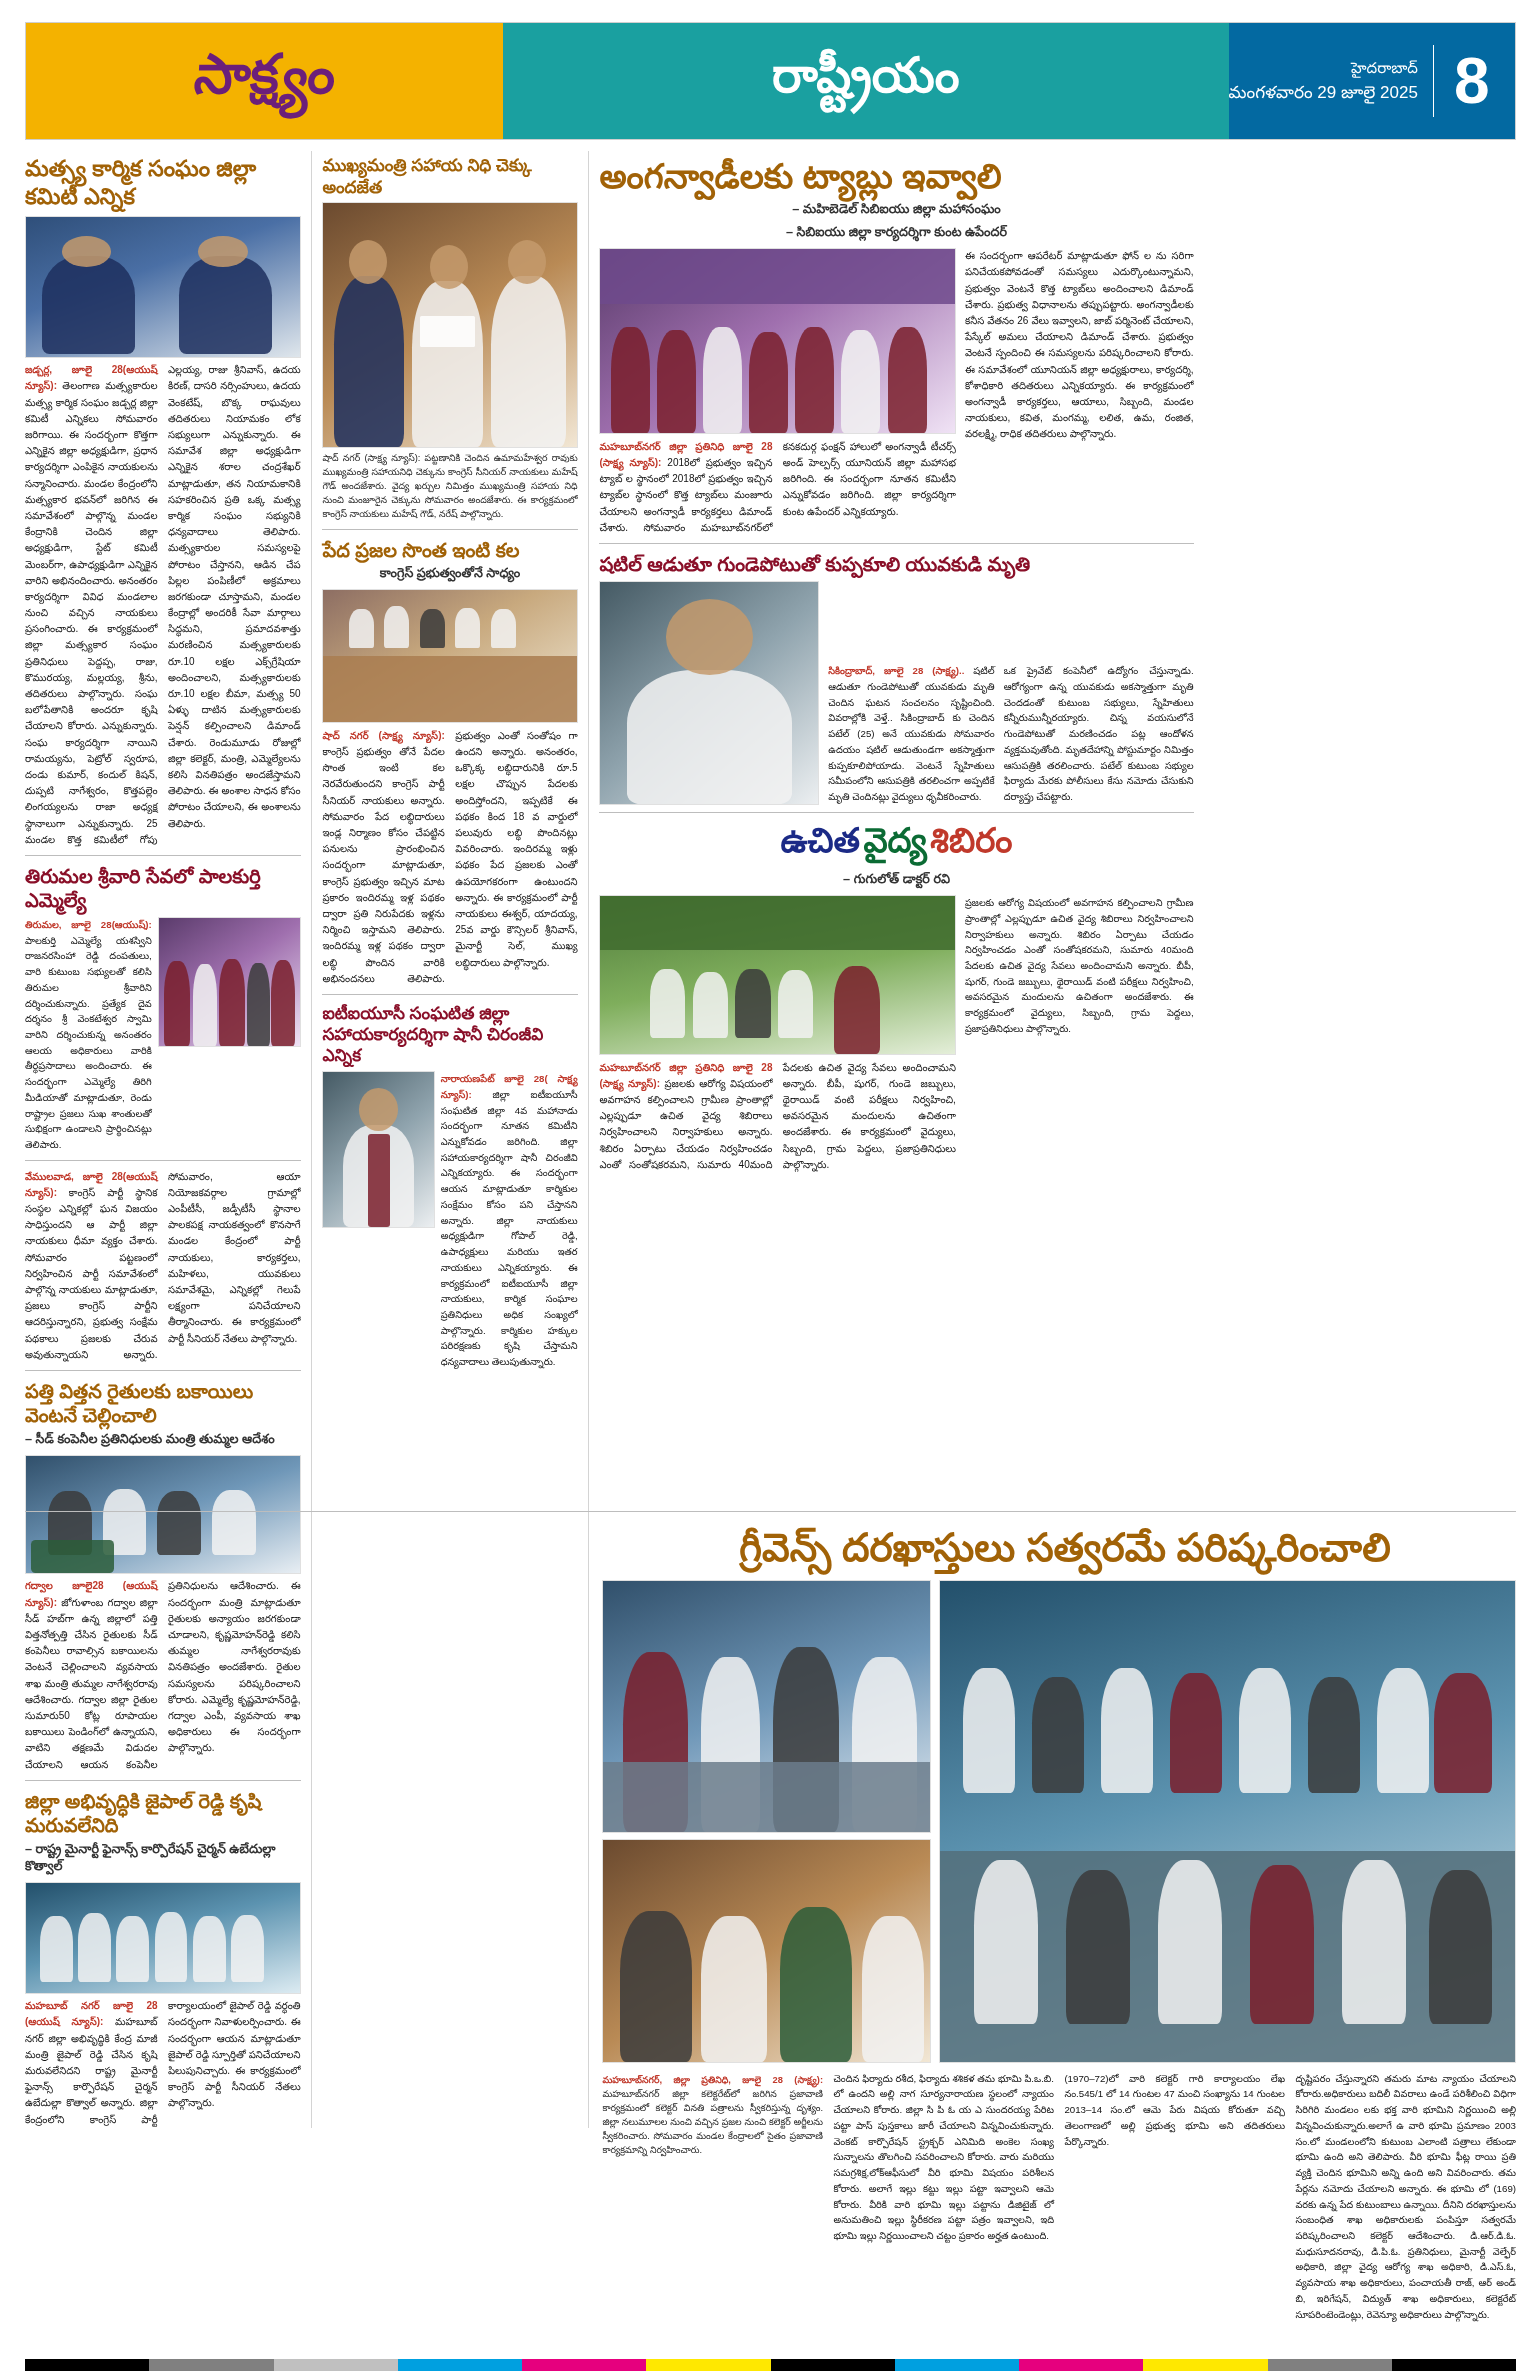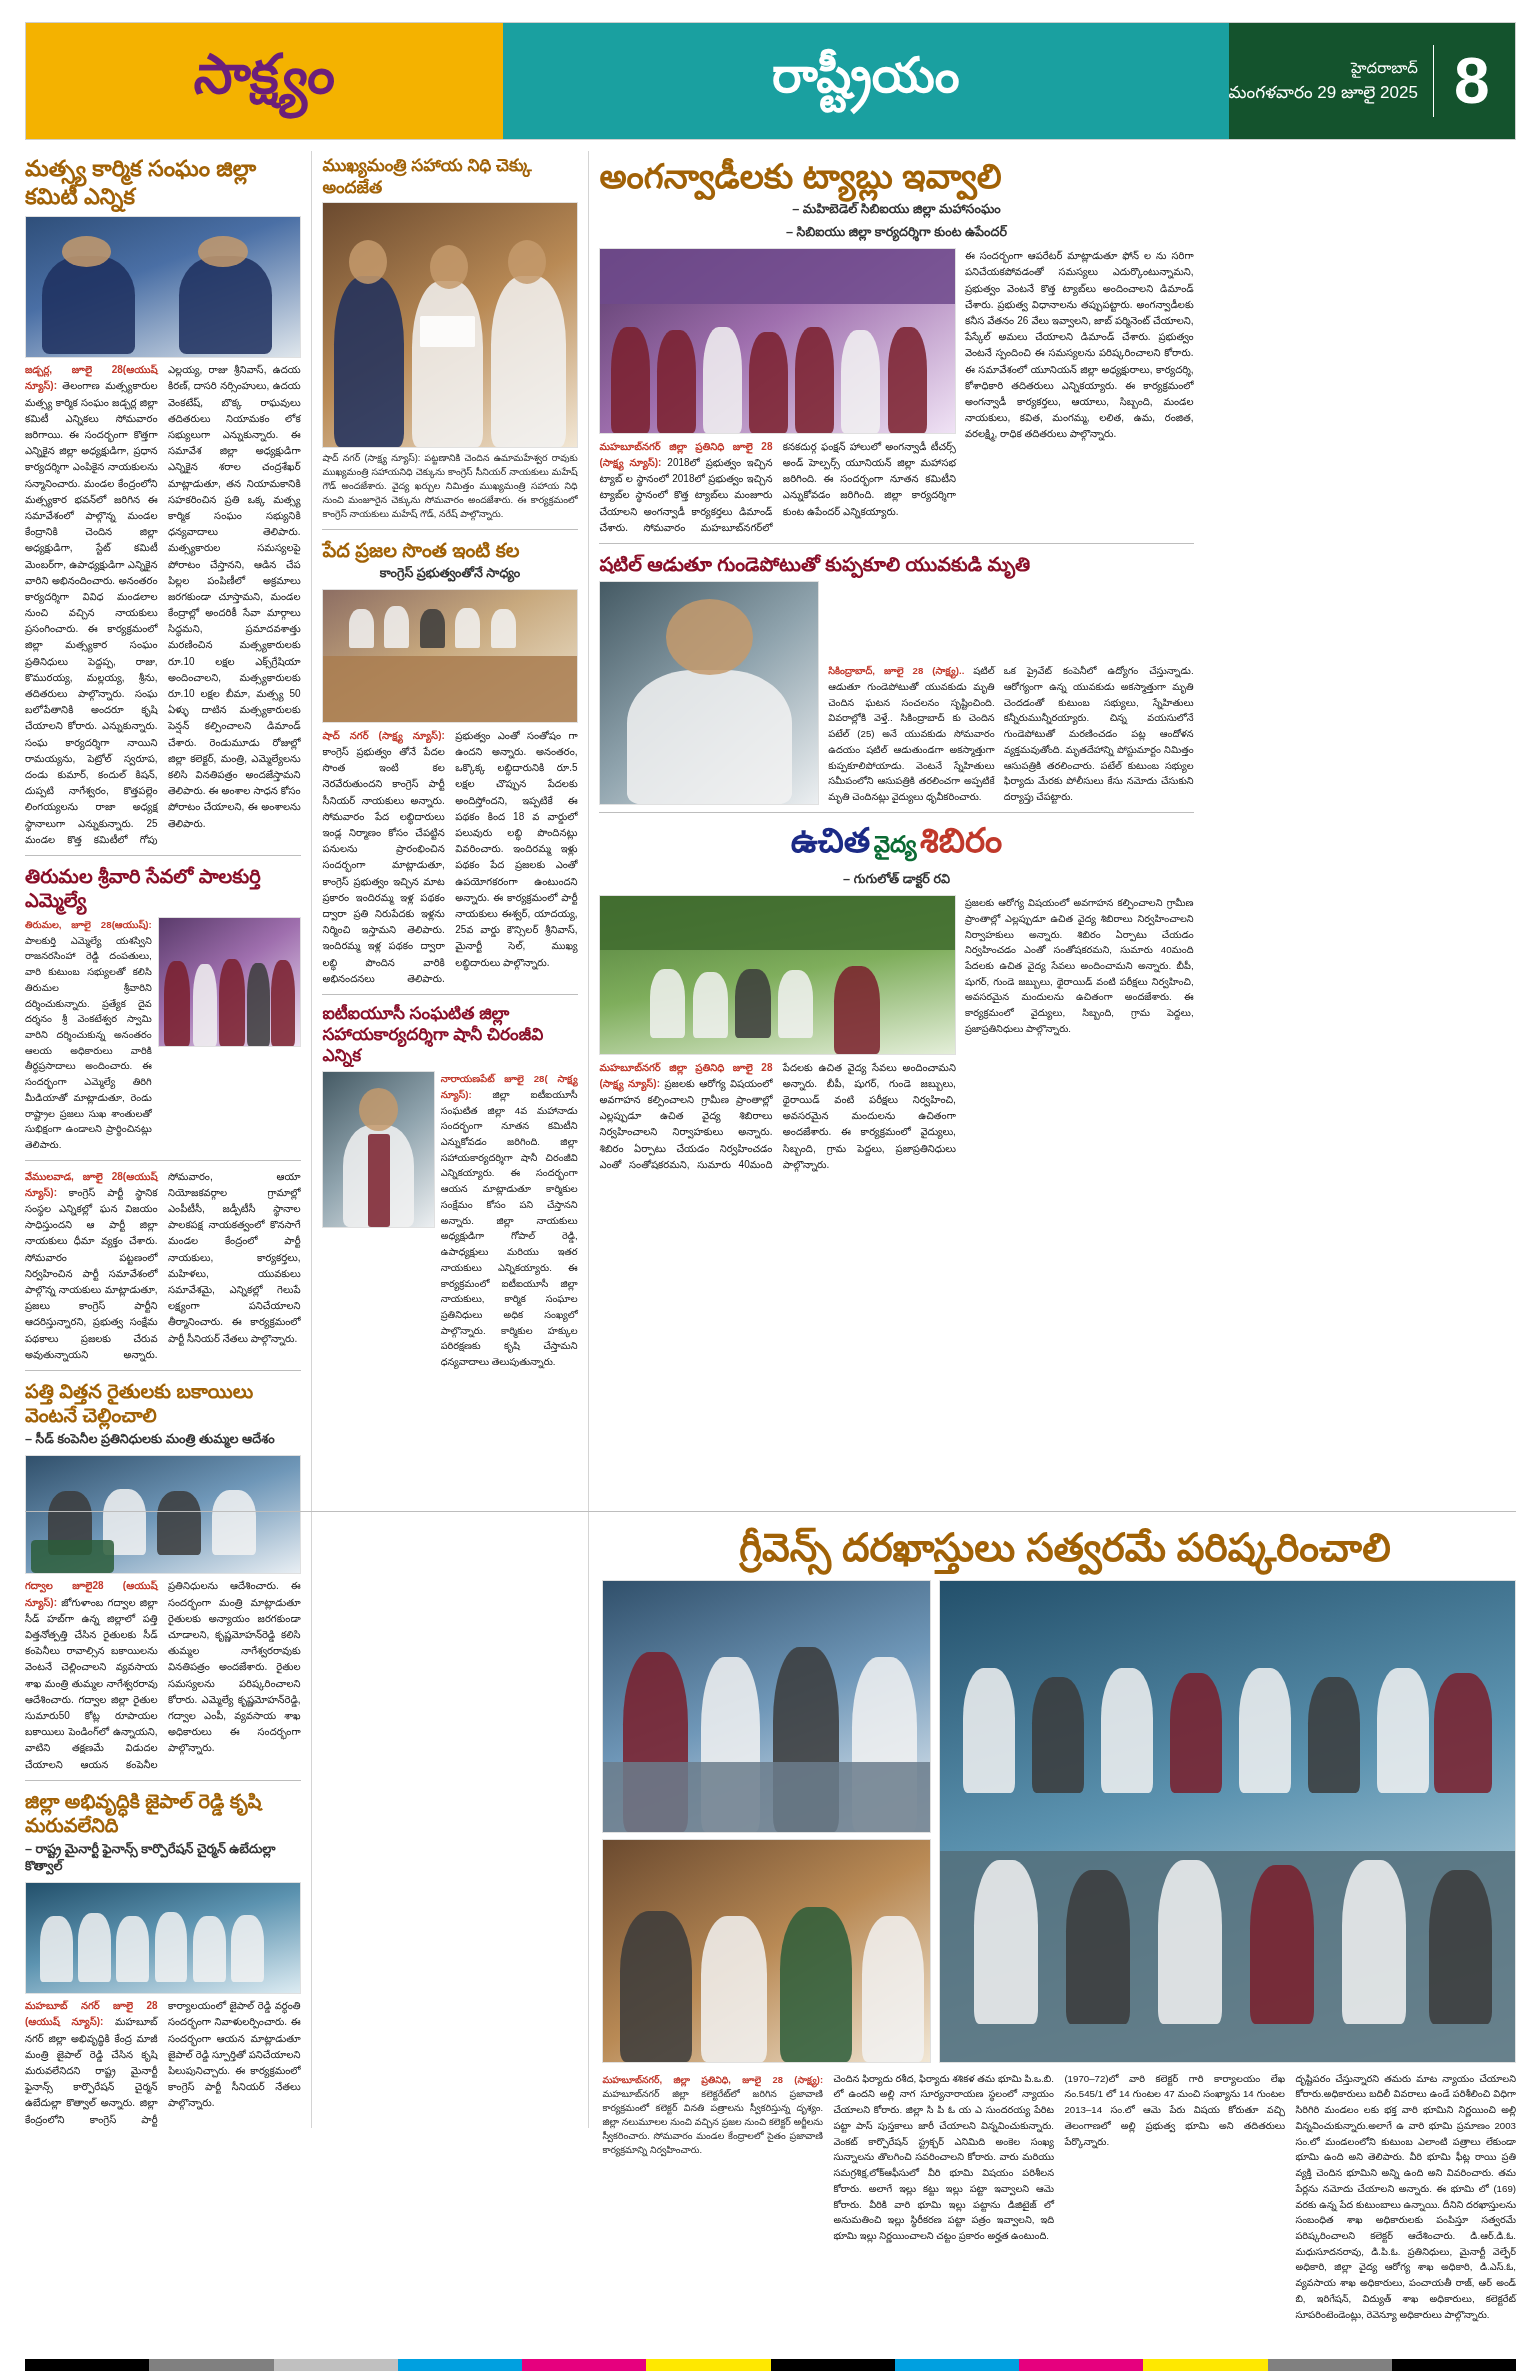--- a/index.html
+++ b/index.html
@@ -46,21 +46,21 @@
     align-items: center;
     justify-content: center;
     position: relative;
   }
   .mast-title .section-name {
     color: #ffffff;
     font-size: 49px;
     font-weight: bold;
   }
   .mast-right {
-    background: #14532d;
+    background: #0369a1;
     display: flex;
     align-items: center;
     padding-right: 18px;
     gap: 15px;
   }
   .mast-date {
     color: #ffffff;
     text-align: right;
     line-height: 1.5;
   }
@@ -163,21 +163,21 @@
   .p4 { background:#2b5d3a; }
   .p5 { background:#c49a6c; }
   .p6 { background:#3b3b3b; }
 
   
   .banner {
     text-align: center;
     margin: 6px 0 4.5px 0;
   }
   .banner .t1 { color:#1b2a86; font-size:34px; font-weight:bold; }
-  .banner .t2 { color:#0b6b34; font-size:23px; font-weight:bold; }
+  .banner .t2 { color:#0b6b34; font-size:34px; font-weight:bold; }
   .banner .t3 { color:#c0392b; font-size:34px; font-weight:bold; }
 
   .span-banner {
     margin-top: 9px;
     border-top: 0.7px solid #bdbdbd;
     padding-top: 7.5px;
   }
 
   
   .colorbar {

